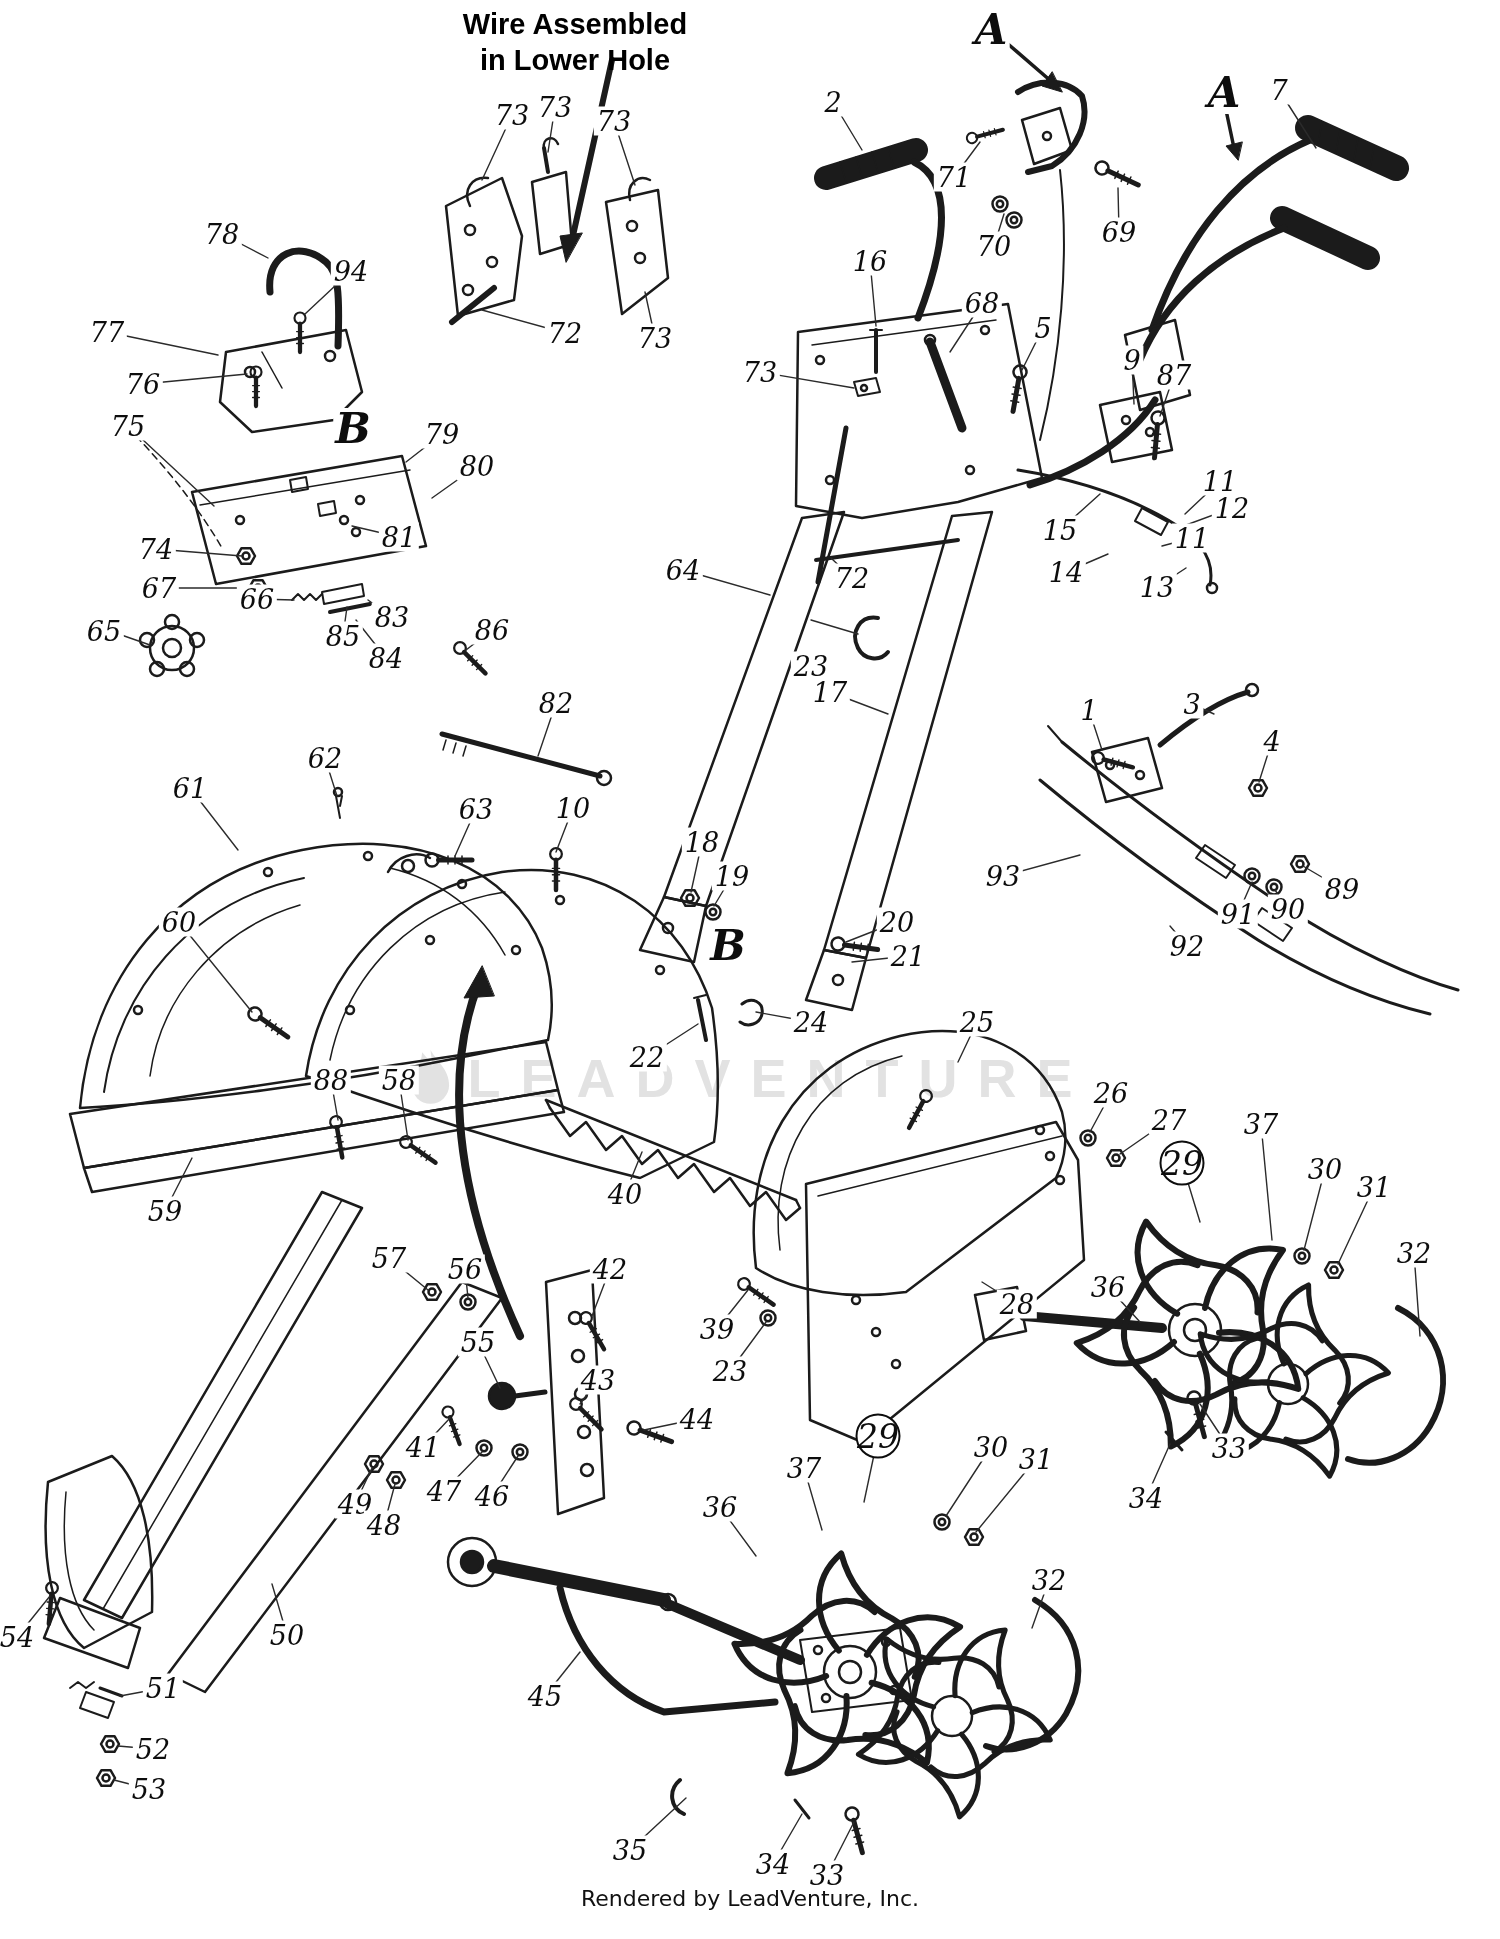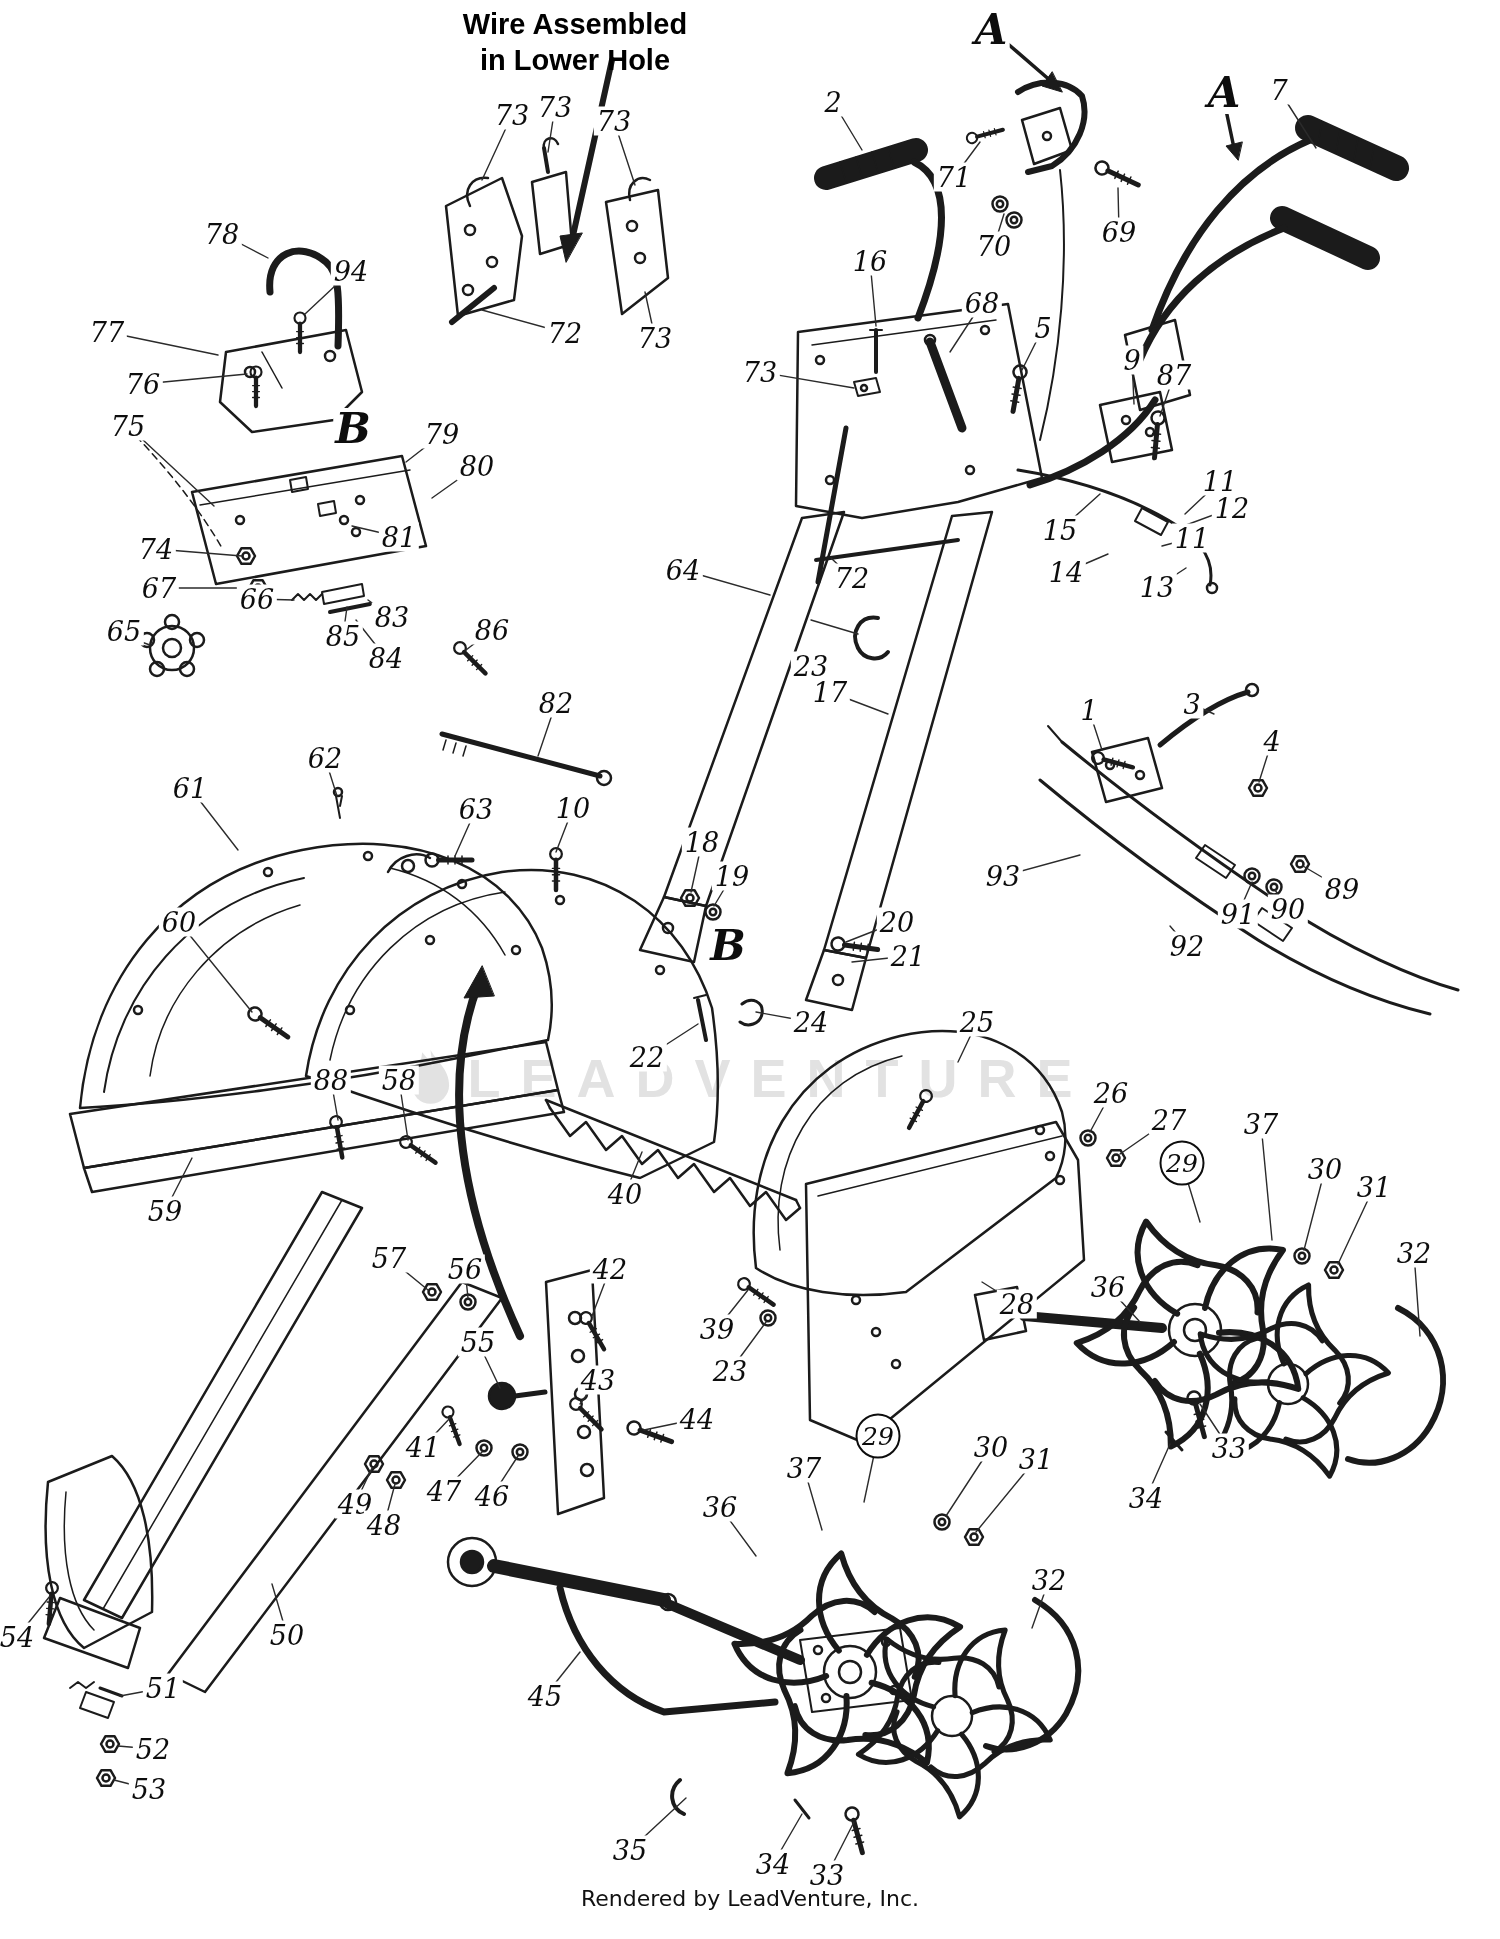--- a/index.html
+++ b/index.html
@@ -3,21 +3,21 @@
 <meta charset="utf-8">
 <style>
   html,body{margin:0;padding:0;background:#fff}
   .stage{position:relative;width:1500px;height:1939px;background:#ffffff;overflow:hidden;font-family:"DejaVu Serif",serif}
   .watermark{position:absolute;left:750px;top:1078px;transform:translate(-50%,-50%);display:flex;align-items:center;gap:14px;z-index:0;color:#cfcfcf;opacity:.6;letter-spacing:20px;font:700 54px "Liberation Sans",sans-serif;user-select:none}
   .watermark svg{flex:0 0 auto}
   svg.art{position:absolute;left:0;top:0;z-index:1}
   #callout-layer{position:absolute;left:0;top:0;width:1500px;height:1939px;z-index:2;pointer-events:none}
   .callout{position:absolute;transform:translate(-50%,-50%);font:italic 27px/1 "DejaVu Serif",serif;color:#0d0d0d;background:#ffffff;padding:1px 3px;white-space:nowrap}
   .callout.letter{font-size:42px;font-weight:700;padding:0 2px}
-  .callout.circled{border:2.5px solid #0d0d0d;border-radius:50%;width:41px;height:41px;display:flex;align-items:center;justify-content:center;padding:0;font-size:25px}
+  .callout.circled{border:2.5px solid #0d0d0d;border-radius:50%;width:41px;height:41px;display:flex;align-items:center;justify-content:center;padding:0;font-size:33px}
   .note{position:absolute;left:575px;top:6px;transform:translateX(-50%);z-index:3;text-align:center;font:700 29px/1.25 "Liberation Sans",sans-serif;color:#000}
   .note span{display:block}
   .footer{position:absolute;left:50%;top:1886px;transform:translateX(-50%);z-index:3;font:22px "DejaVu Sans",sans-serif;color:#111}
 </style>
 </head>
 <body>
 
 <div class="stage">
 
   <div class="watermark">
@@ -512,21 +512,21 @@
       <div class="callout" style="left: 442px; top: 434px;">79</div>
       <div class="callout" style="left: 477px; top: 466px;">80</div>
       <div class="callout" style="left: 399px; top: 537px;">81</div>
       <div class="callout" style="left: 156px; top: 549px;">74</div>
       <div class="callout" style="left: 159px; top: 588px;">67</div>
       <div class="callout" style="left: 257px; top: 599px;">66</div>
       <div class="callout" style="left: 392px; top: 617px;">83</div>
       <div class="callout" style="left: 343px; top: 636px;">85</div>
       <div class="callout" style="left: 386px; top: 658px;">84</div>
       <div class="callout" style="left: 492px; top: 630px;">86</div>
-      <div class="callout" style="left: 124px; top: 631px;">65</div>
+      <div class="callout" style="left: 104px; top: 631px;">65</div>
       <div class="callout" style="left: 556px; top: 703px;">82</div>
       <div class="callout" style="left: 683px; top: 570px;">64</div>
       <div class="callout" style="left: 852px; top: 578px;">72</div>
       <div class="callout" style="left: 811px; top: 620px; margin-top: 46px;">23</div>
       <div class="callout" style="left: 830px; top: 692px;">17</div>
       <div class="callout" style="left: 1220px; top: 481px;">11</div>
       <div class="callout" style="left: 1232px; top: 508px;">12</div>
       <div class="callout" style="left: 1192px; top: 538px;">11</div>
       <div class="callout" style="left: 1060px; top: 530px;">15</div>
       <div class="callout" style="left: 1066px; top: 572px;">14</div>

